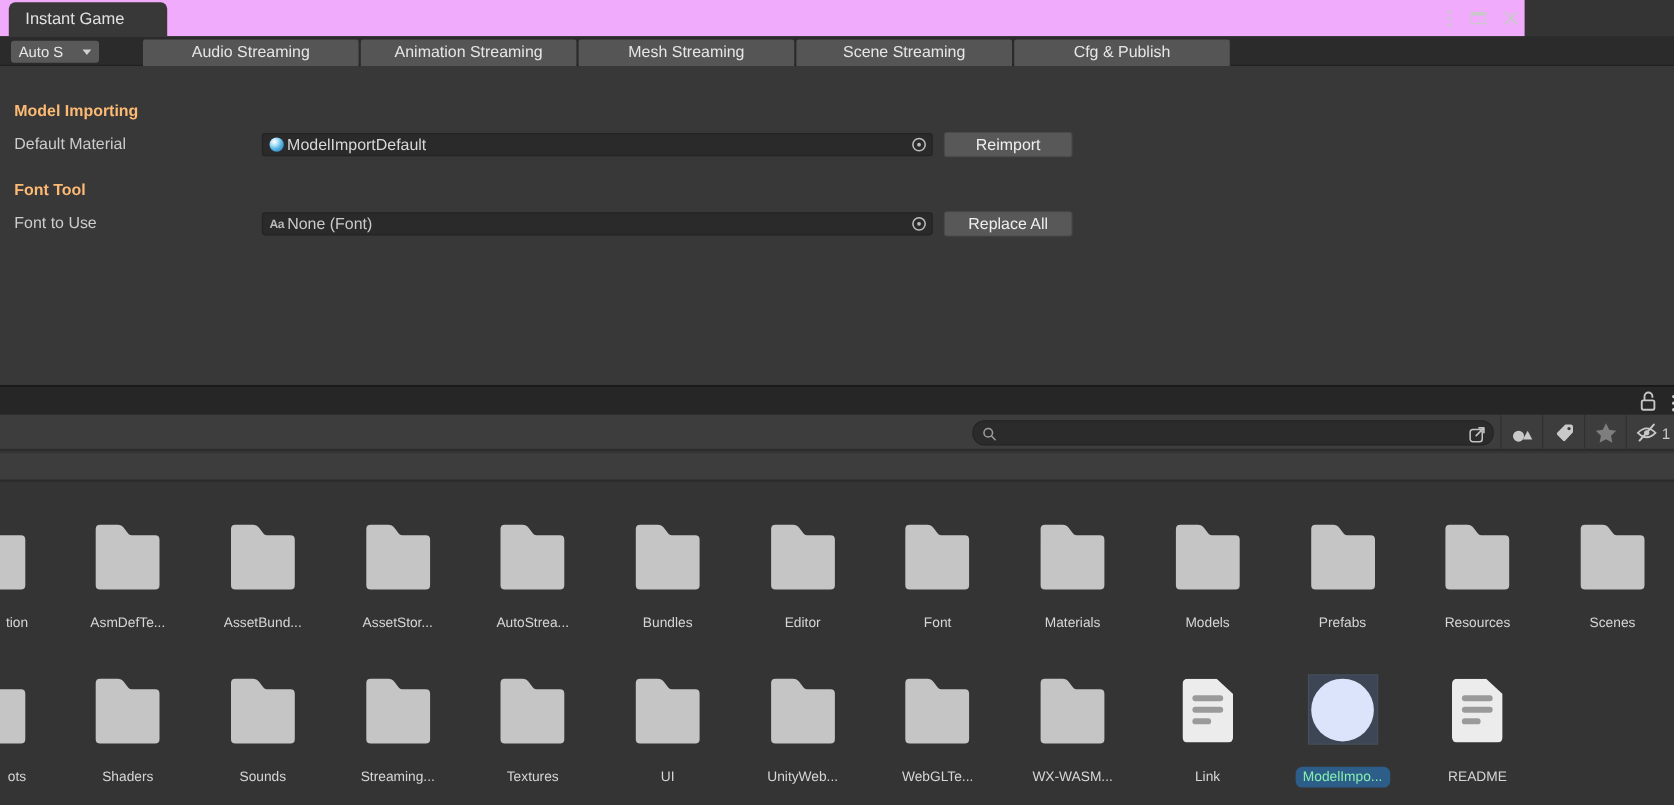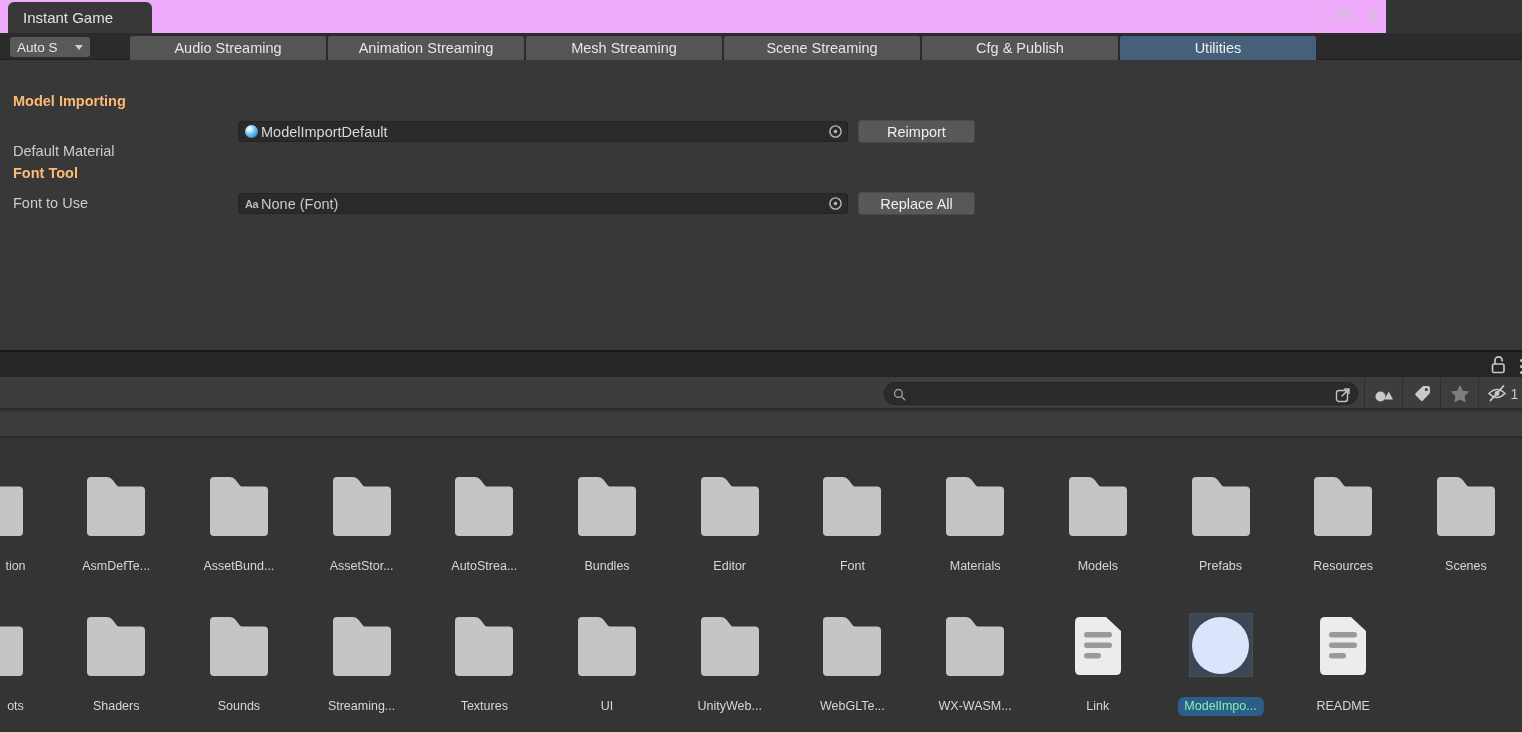--- a/index.html
+++ b/index.html
@@ -96,28 +96,27 @@
   <div id="dropdown">
     <span>Auto S</span>
     <span class="caret"></span>
   </div>
   <div id="tabs">
       <div class="tab">Audio Streaming</div>
       <div class="tab">Animation Streaming</div>
       <div class="tab">Mesh Streaming</div>
       <div class="tab">Scene Streaming</div>
       <div class="tab">Cfg &amp; Publish</div>
-      <div class="tab selected">Utilities</div>
     </div>
 </div>
 
 <div id="panel">
   <div class="abs sec-h" style="left:13px; top:33px;">Model Importing</div>
 
-  <div class="abs row-label" style="left:13px; top:63px;margin-top:20px;">Default Material</div>
+  <div class="abs row-label" style="left:13px; top:63px;">Default Material</div>
   <div class="obj-field" style="top:61px;">
     <span class="sphere"></span>
     <span>ModelImportDefault</span>
     <span class="picker">
       <svg width="15" height="15" viewBox="0 0 15 15">
         <circle cx="7.5" cy="7.5" r="5.6" fill="none" stroke="#bdbdbd" stroke-width="1.4"></circle>
         <circle cx="7.5" cy="7.5" r="1.7" fill="#bdbdbd"></circle>
       </svg>
     </span>
   </div>

